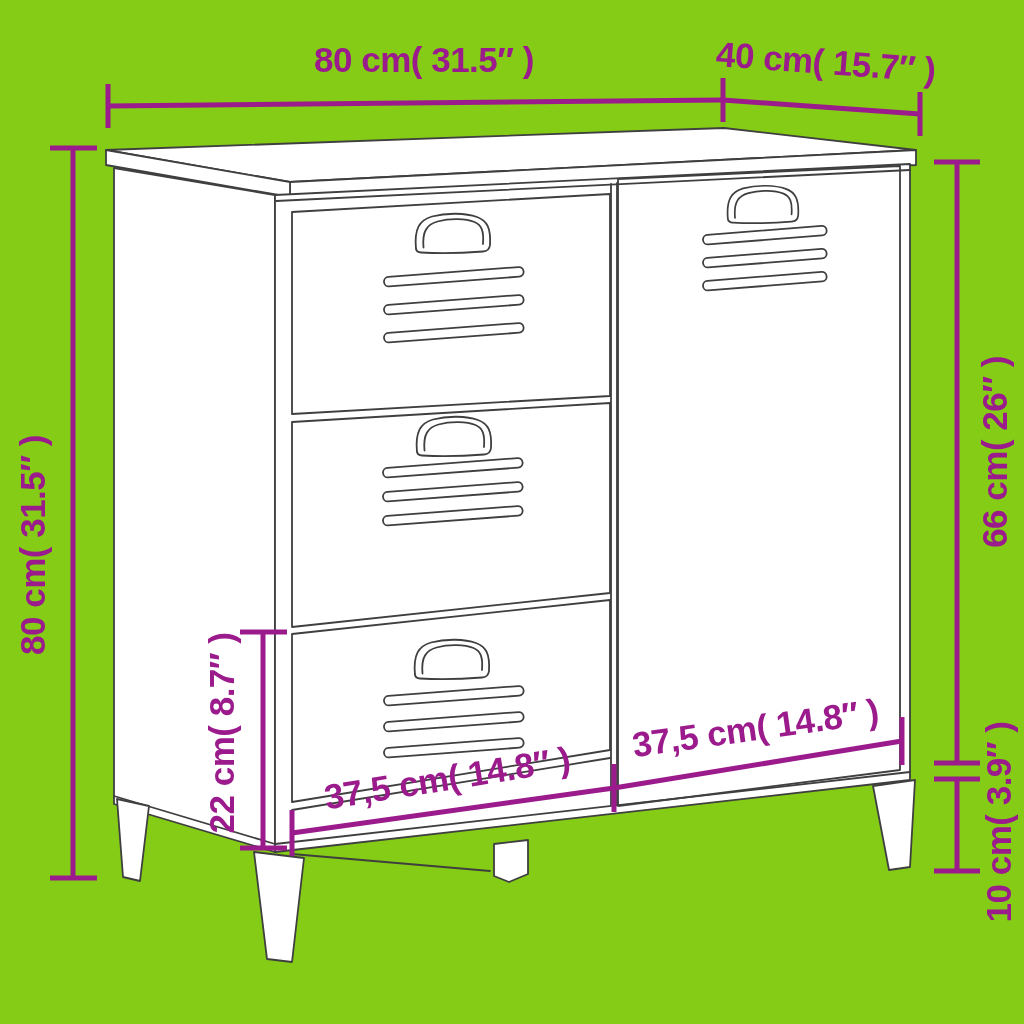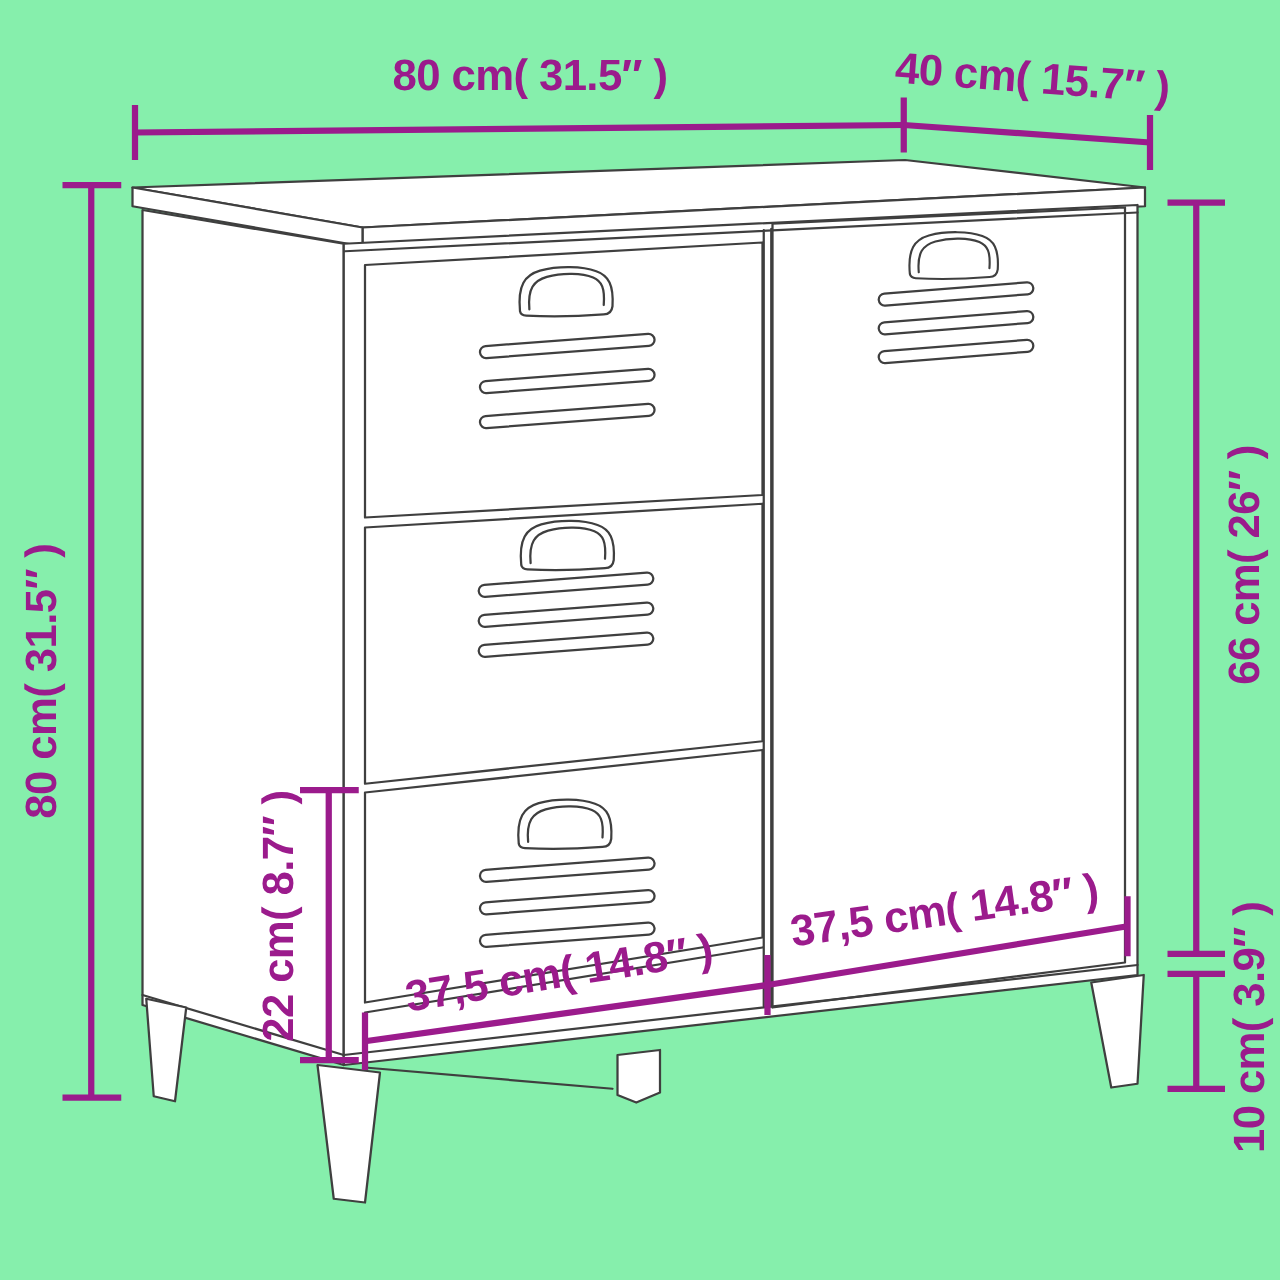--- a/index.html
+++ b/index.html
@@ -1,17 +1,17 @@
 <!DOCTYPE html>
 <html><head>
 <meta charset="utf-8">
 <style>
   html,body{margin:0;padding:0;background:#ffffff;}
   #stage{
-    position:relative;width:1024px;height:1024px;background:#86efac;
+    position:relative;width:1024px;height:1024px;background:#84cc16;
     font-family:"Liberation Sans", sans-serif;overflow:hidden;
   }
   svg{display:block;}
   .dim-text{
     font-family:"Liberation Sans", sans-serif;
     font-weight:700;font-size:35px;letter-spacing:-0.5px;
   }
 </style>
 </head>
 <body>

